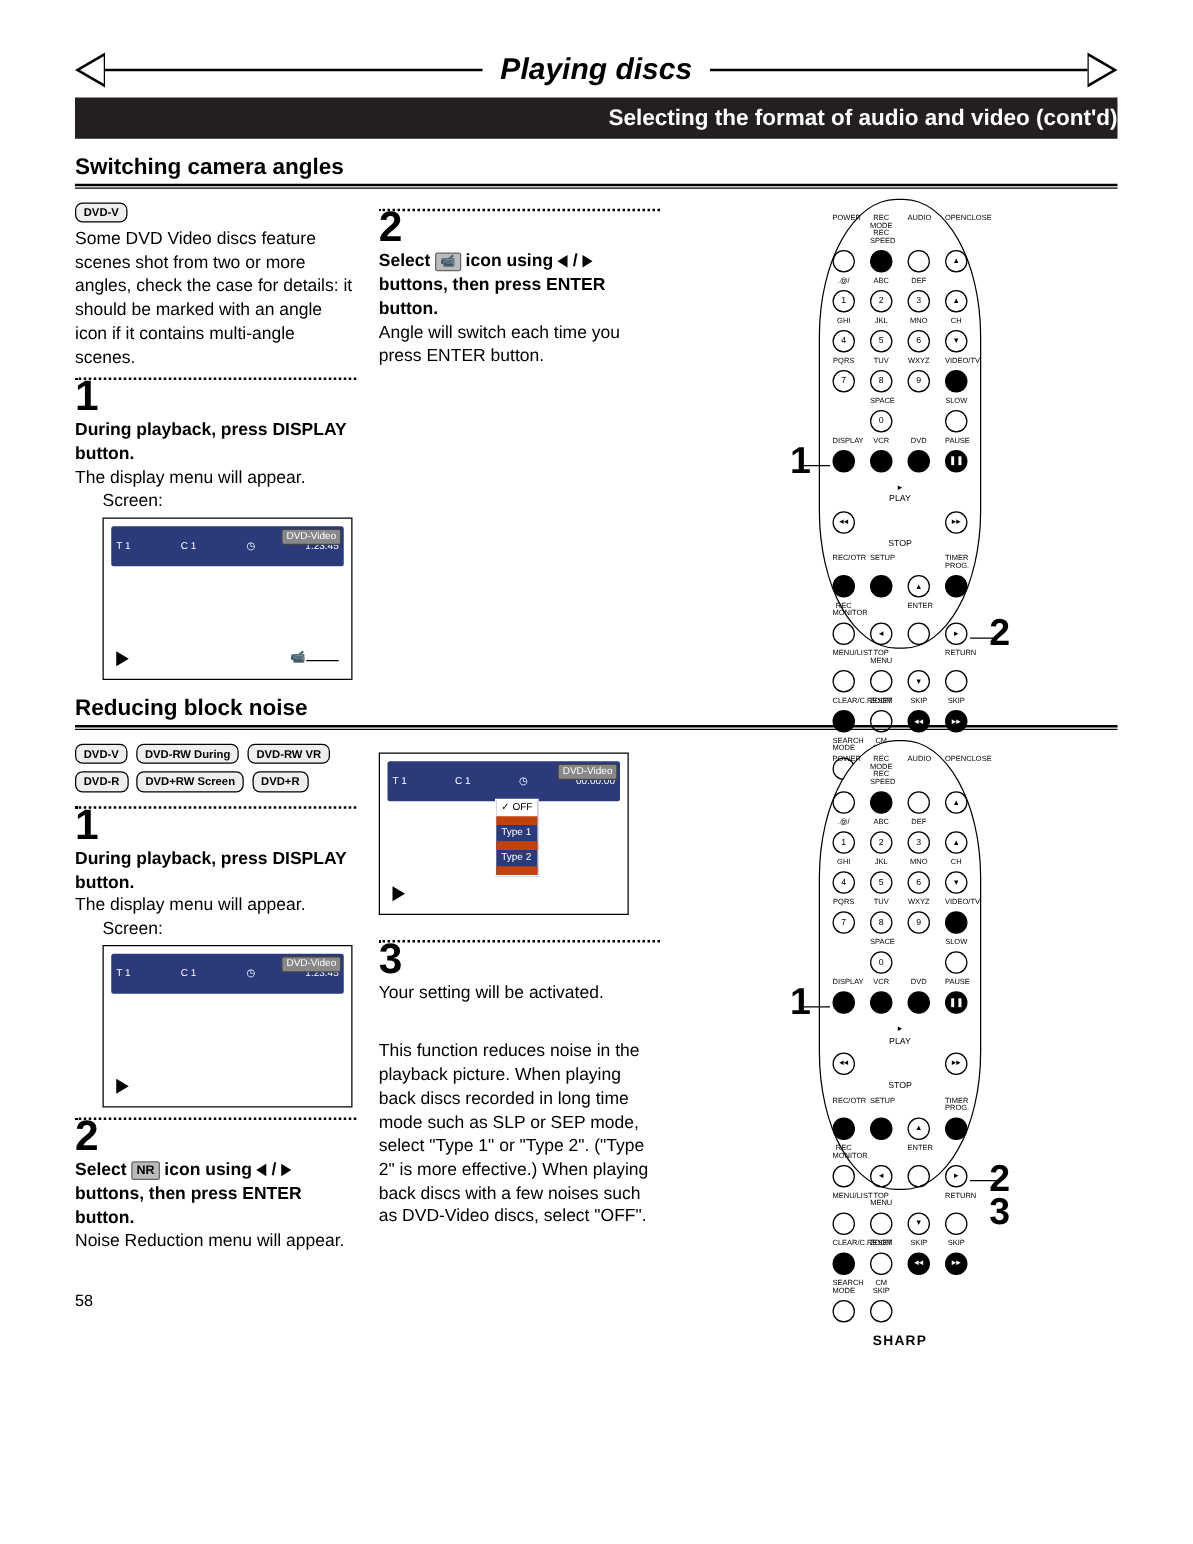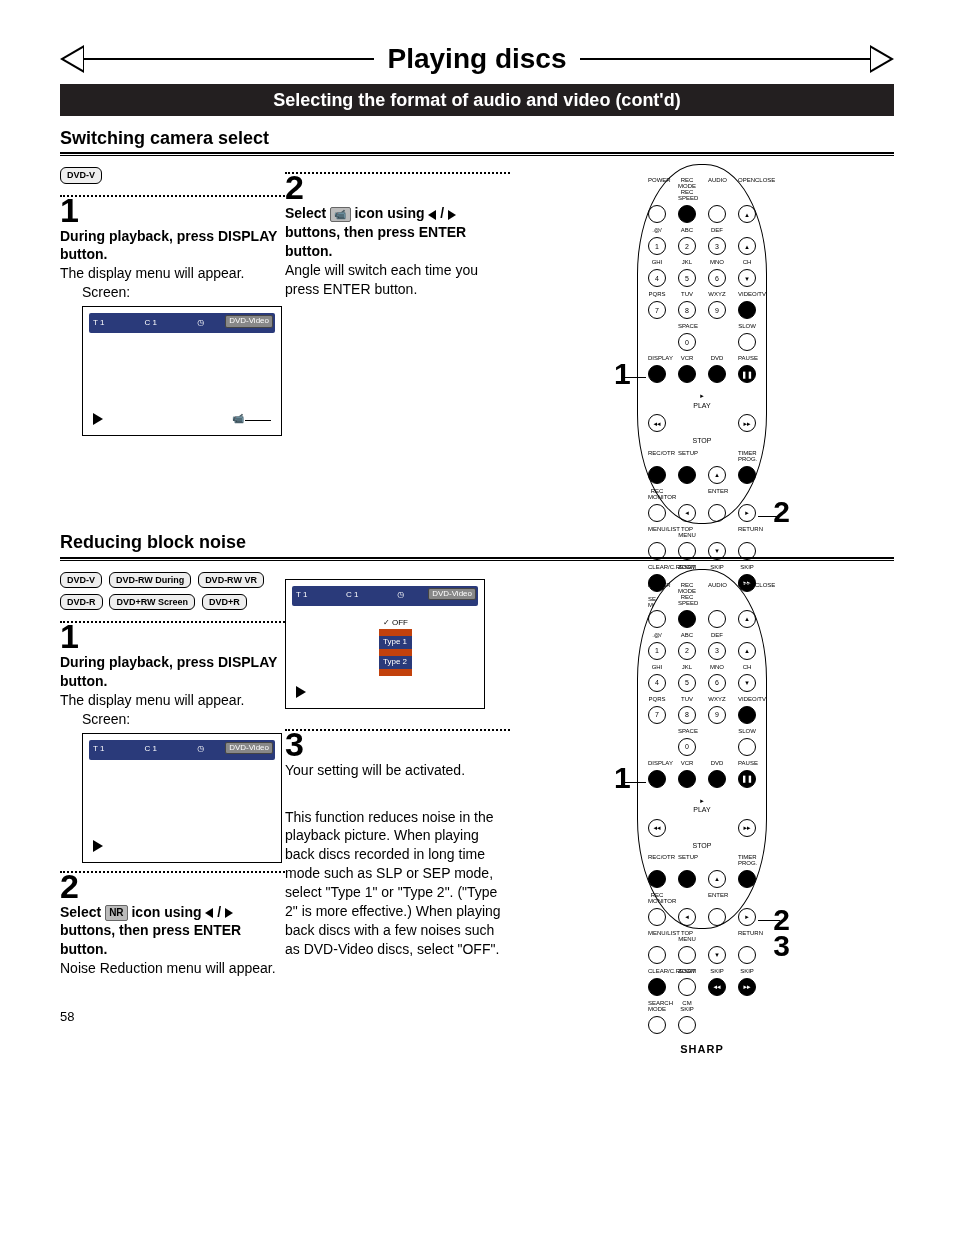--- a/index.html
+++ b/index.html
@@ -48,47 +48,49 @@
     border-top: 11px solid transparent;
     border-bottom: 11px solid transparent;
     border-left: 19px solid #fff;
   }
   .chapline {
     flex:1;
     height:2px;
     background:#000;
   }
   .chapter-title {
-    font-size: 28px;
+    font-size: 24px;
     font-weight: bold;
     padding: 0 14px;
     white-space: nowrap;
+    font-style: italic;
   }
   .section-bar {
     background: #231f20;
     color: #fff;
     font-size: 18px;
     font-weight: bold;
-    text-align: center;
+    text-align: right;
     padding: 4px 0;
     margin-bottom: 10px;
   }
   .subsection-title {
     font-size: 18px;
     font-weight: bold;
     margin: 6px 0 2px 0;
   }
   .rule2 {
     border-top: 2px solid #000;
     border-bottom: 1px solid #000;
     height: 4px;
     margin-bottom: 8px;
   }
   .cols {
     display: flex;
+    gap: 18px;
   }
   .col-l, .col-m { flex: 0 0 225px; }
   .col-r { flex: 1; position: relative; }
   .badge {
     display:inline-block;
     border:1px solid #000;
     border-radius:6px;
     padding:1px 6px;
     font-size:9px;
     font-weight:bold;
@@ -111,21 +113,21 @@
     border:1px solid #000;
     width: 200px;
     height: 130px;
     margin: 4px 0 4px 22px;
     padding:6px;
     position:relative;
     background:#fff;
   }
   .osd-bar{
     background:#2a3a7a;
-    height:20px;
+    height:32px;
     border-radius:2px;
     display:flex;
     align-items:center;
     justify-content:space-between;
     padding:2px 4px;
     color:#fff;
     font-size:8px;
   }
   .osd-label{
     background:#888;
@@ -220,26 +222,27 @@
 <div class="chapter-bar">
   <div class="chev chev-left"></div>
   <div class="chapline"></div>
   <div class="chapter-title">Playing discs</div>
   <div class="chapline"></div>
   <div class="chev chev-right"></div>
 </div>
 
 <div class="section-bar">Selecting the format of audio and video (cont'd)</div>
 
-<div class="subsection-title">Switching camera select</div>
+<div class="subsection-title">Switching camera angles</div>
 <div class="rule2"></div>
 
 <div class="cols">
   <div class="col-l">
     <span class="badge">DVD-V</span>
+    <p>Some DVD Video discs feature scenes shot from two or more angles, check the case for details: it should be marked with an angle icon if it contains multi-angle scenes.</p>
     <div class="dots"></div>
     <div class="stepnum">1</div>
     <p class="step-title">During playback, press DISPLAY button.</p>
     <p>The display menu will appear.</p>
     <p class="screen-caption">Screen:</p>
     <div class="screen">
       <div class="osd-bar">
         <span>T   1</span>
         <span>C   1</span>
         <span>◷</span>

